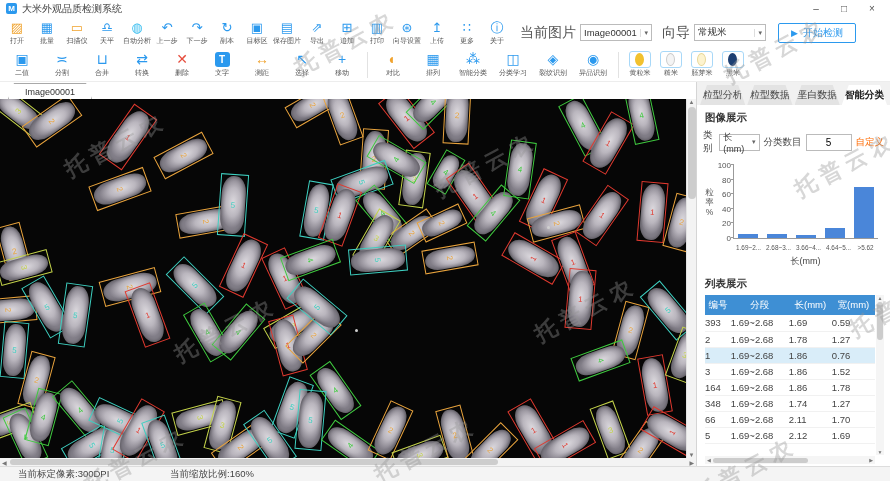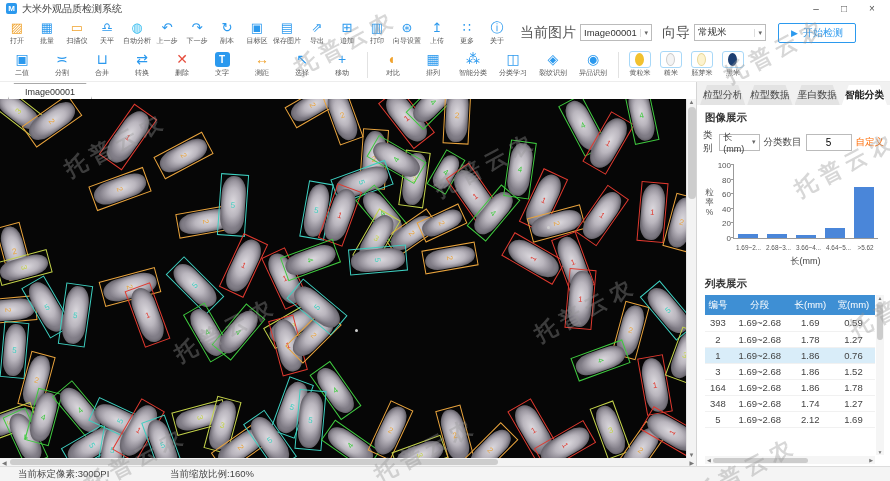--- a/index.html
+++ b/index.html
@@ -75,21 +75,21 @@
   .ytickline{position:absolute;left:-3px;width:3px;height:1px;background:#9a9a9a}
   .bars{position:absolute;inset:0;display:flex;align-items:flex-end;justify-content:space-around}
   .bar{width:20px;background:#4a86d9}
   .xlabels{position:absolute;left:32px;right:6px;bottom:18px;display:flex;justify-content:space-around;font-size:8px;color:#555}
   .xlab{width:30px;text-align:center;white-space:nowrap;transform:scale(.8)}
   .xaxis-title{position:absolute;left:32px;right:6px;bottom:3px;text-align:center;font-size:9px;color:#444}
 
   .tablewrap{flex:1;margin:2px 6px 2px 8px;position:relative;overflow:hidden;background:#fff}
   .tbl{width:calc(100% - 9px);border-collapse:collapse;font-size:9.5px}
   .tbl th{background:#3e8fd4;color:#fff;font-weight:normal;height:20px;font-size:9.5px}
-  .tbl td{height:16px;text-align:center;color:#444;border-bottom:1px solid #f1f1f1}
+  .tbl td{height:16px;text-align:left;color:#444;border-bottom:1px solid #f1f1f1}
   .tbl tr.sel td{background:#d9edf9}
   .tvscroll{position:absolute;right:0;top:0;bottom:9px;width:8px;background:#f5f5f5;display:flex;flex-direction:column;align-items:center;font-size:5px;color:#777}
   .tvthumb{width:6px;height:38px;background:#ccc;border-radius:3px;margin-top:1px}
   .thscroll{position:absolute;bottom:0;left:0;right:9px;height:8px;background:#f5f5f5;display:flex;align-items:center;font-size:5px;color:#777;padding:0 2px}
   .ththumb{height:5px;width:95px;background:#ccc;border-radius:3px;margin-left:2px}
 
   
   .statusbar{height:15px;background:#f4f4f4;border-top:1px solid #ddd;display:flex;align-items:center;font-size:9.5px;color:#444;padding-left:18px}
   .st1{width:137px}.st2{width:152px}
 
@@ -778,20 +778,26 @@
               <td>1.86</td>
               <td>1.78</td>
             </tr>
             <tr>
               <td>348</td>
               <td>1.69~2.68</td>
               <td>1.74</td>
               <td>1.27</td>
             </tr>
             <tr>
+              <td>66</td>
+              <td>1.69~2.68</td>
+              <td>2.11</td>
+              <td>1.70</td>
+            </tr>
+            <tr>
               <td>5</td>
               <td>1.69~2.68</td>
               <td>2.12</td>
               <td>1.69</td>
             </tr>
           </tbody>
       </table>
       <div class="tvscroll">
         <span>▲</span>
         <span class="tvthumb"></span>

